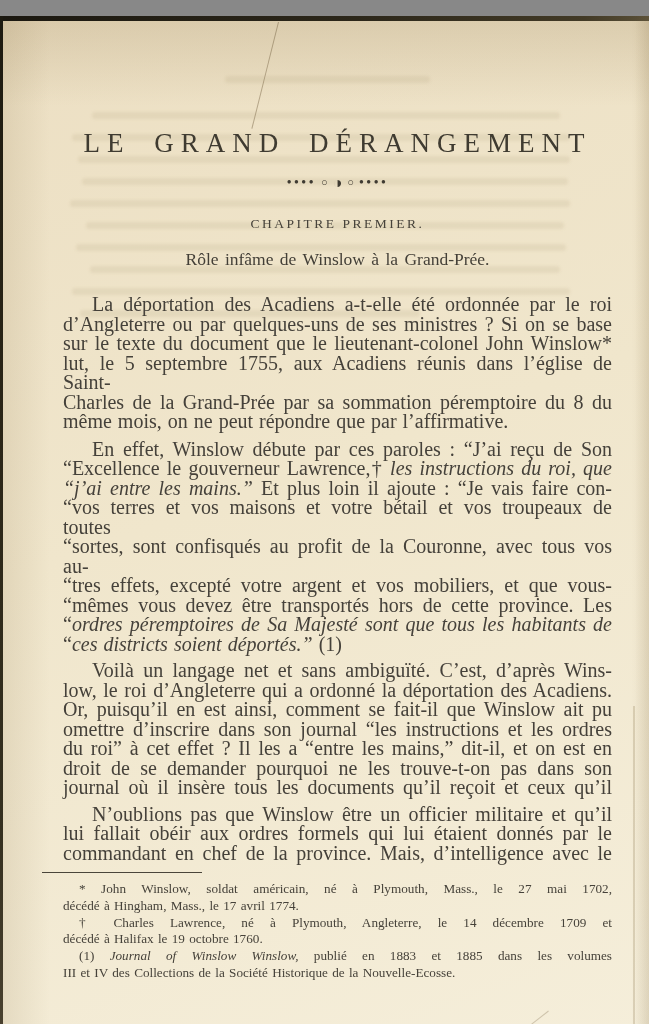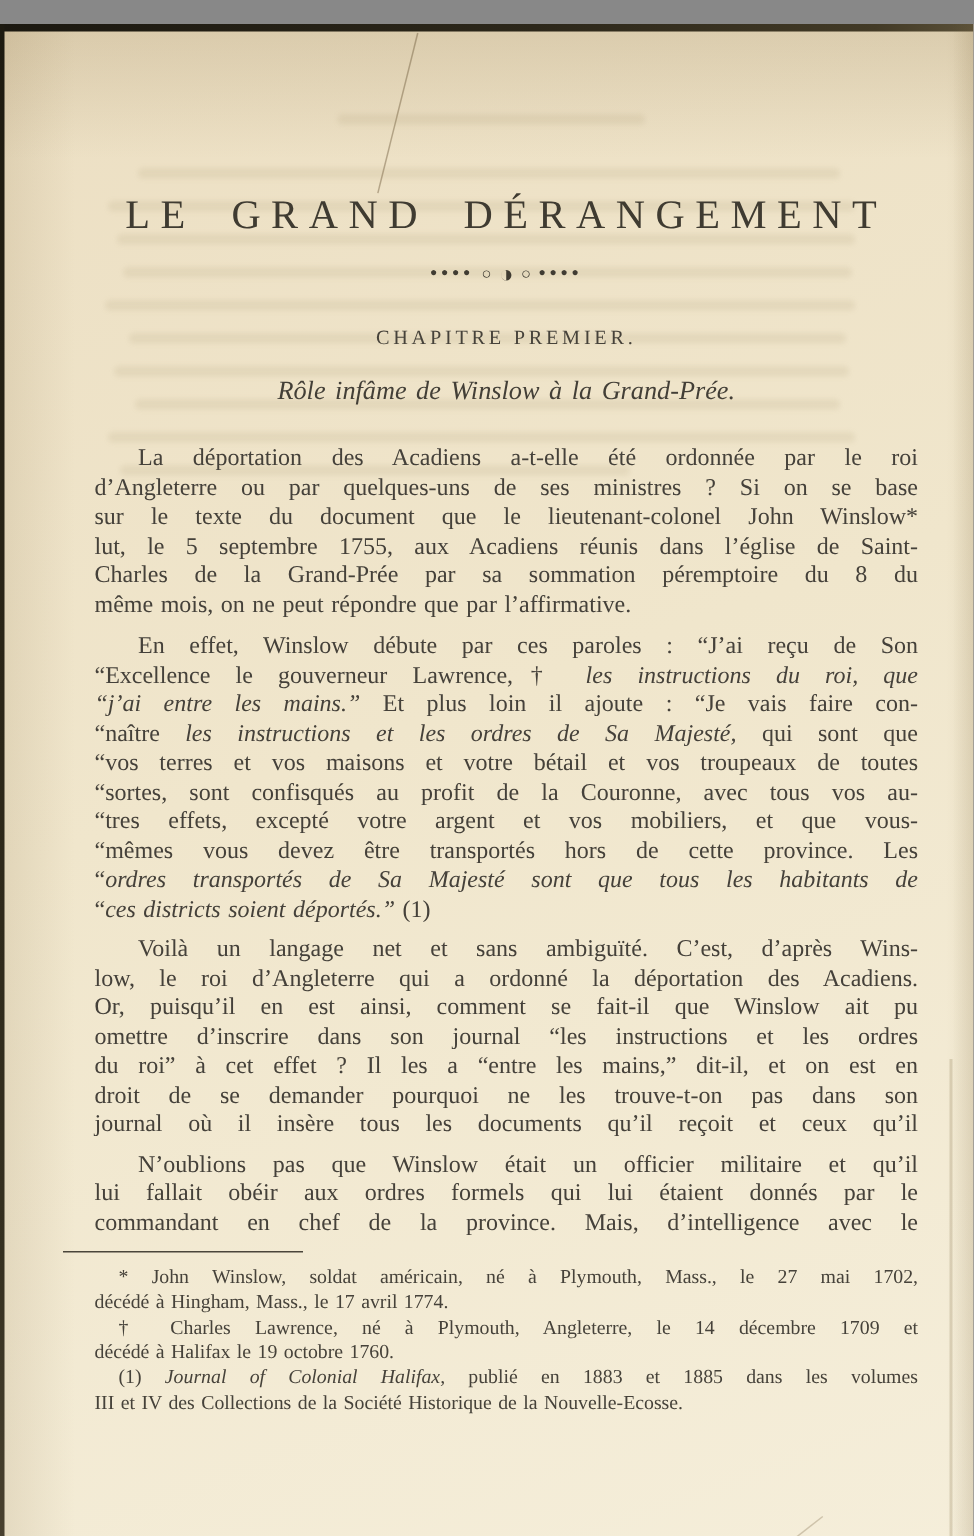--- a/index.html
+++ b/index.html
@@ -69,27 +69,26 @@
   .chapter {
     margin-top:27px;
     text-align:center;
     font-size:13.5px;
     letter-spacing:2.5px;
     color:#46423a;
   }
   .subtitle {
     margin-top:17px;
     text-align:center;
-    font-style:italic;
     font-size:17.5px;
     word-spacing:2px;
     color:#433f37;
   }
   .para {
-    font-size:16px;
+    font-size:20px;
     line-height:19.5px;
     word-spacing:1px;
   }
   .para .line { text-align:justify; text-align-last:justify; }
   .para .line.last { text-align-last:left; }
   .para.cont .line.last { text-align-last:justify; }
   .para .line.first { text-indent:29px; }
   .p1 { margin-top:25px; }
   .p2 { margin-top:8px; }
   .p3 { margin-top:7px; }
@@ -160,52 +159,51 @@
         <div class="line"><span>d’Angleterre ou par quelques-uns de ses ministres ? Si on se base</span></div>
         <div class="line"><span>sur le texte du document que le lieutenant-colonel John Winslow*</span></div>
         <div class="line"><span>lut, le 5 septembre 1755, aux Acadiens réunis dans l’église de Saint-</span></div>
         <div class="line"><span>Charles de la Grand-Prée par sa sommation péremptoire du 8 du</span></div>
         <div class="line last"><span>même mois, on ne peut répondre que par l’affirmative.</span></div>
       </div>
     <div class="para p2">
         <div class="line first"><span>En effet, Winslow débute par ces paroles : “J’ai reçu de Son</span></div>
         <div class="line"><span>“Excellence le gouverneur Lawrence,† </span><em>les instructions du roi, que</em></div>
         <div class="line"><em>“j’ai entre les mains.”</em><span> Et plus loin il ajoute : “Je vais faire con-</span></div>
-        <div class="line"><span>“naître </span><em>les instructions et les ordres de Sa Majesté,</em><span> qui sont que</span></div>
         <div class="line"><span>“vos terres et vos maisons et votre bétail et vos troupeaux de toutes</span></div>
         <div class="line"><span>“sortes, sont confisqués au profit de la Couronne, avec tous vos au-</span></div>
         <div class="line"><span>“tres effets, excepté votre argent et vos mobiliers, et que vous-</span></div>
         <div class="line"><span>“mêmes vous devez être transportés hors de cette province. Les</span></div>
-        <div class="line"><span>“</span><em>ordres transportés de Sa Majesté sont que tous les habitants de</em></div>
+        <div class="line"><span>“</span><em>ordres péremptoires de Sa Majesté sont que tous les habitants de</em></div>
         <div class="line last"><span>“</span><em>ces districts soient déportés.”</em><span> (1)</span></div>
       </div>
     <div class="para p3">
         <div class="line first"><span>Voilà un langage net et sans ambiguïté. C’est, d’après Wins-</span></div>
         <div class="line"><span>low, le roi d’Angleterre qui a ordonné la déportation des Acadiens.</span></div>
         <div class="line"><span>Or, puisqu’il en est ainsi, comment se fait-il que Winslow ait pu</span></div>
         <div class="line"><span>omettre d’inscrire dans son journal “les instructions et les ordres</span></div>
         <div class="line"><span>du roi” à cet effet ? Il les a “entre les mains,” dit-il, et on est en</span></div>
         <div class="line"><span>droit de se demander pourquoi ne les trouve-t-on pas dans son</span></div>
         <div class="line"><span>journal où il insère tous les documents qu’il reçoit et ceux qu’il</span></div>
       </div>
     <div class="para p4 cont">
-        <div class="line first"><span>N’oublions pas que Winslow était un officier militaire et qu’il</span></div>
+        <div class="line first"><span>N’oublions pas que Winslow être un officier militaire et qu’il</span></div>
         <div class="line"><span>lui fallait obéir aux ordres formels qui lui étaient donnés par le</span></div>
         <div class="line last"><span>commandant en chef de la province. Mais, d’intelligence avec le</span></div>
       </div>
 
     <hr class="fn-rule">
 
     <div class="fn fn-block">
         <div class="line first"><span>* John Winslow, soldat américain, né à Plymouth, Mass., le 27 mai 1702,</span></div>
         <div class="line last"><span>décédé à Hingham, Mass., le 17 avril 1774.</span></div>
       </div>
     <div class="fn">
         <div class="line first"><span>† Charles Lawrence, né à Plymouth, Angleterre, le 14 décembre 1709 et</span></div>
         <div class="line last"><span>décédé à Halifax le 19 octobre 1760.</span></div>
       </div>
     <div class="fn">
-        <div class="line first"><span>(1) </span><em>Journal of Colonial Halifax,</em><span> publié en 1883 et 1885 dans les volumes</span></div>
+        <div class="line first"><span>(1) </span><em>Journal of Winslow Winslow,</em><span> publié en 1883 et 1885 dans les volumes</span></div>
         <div class="line last"><span>III et IV des Collections de la Société Historique de la Nouvelle-Ecosse.</span></div>
       </div>
 
   </div>
 </div>
 
 </body></html>

